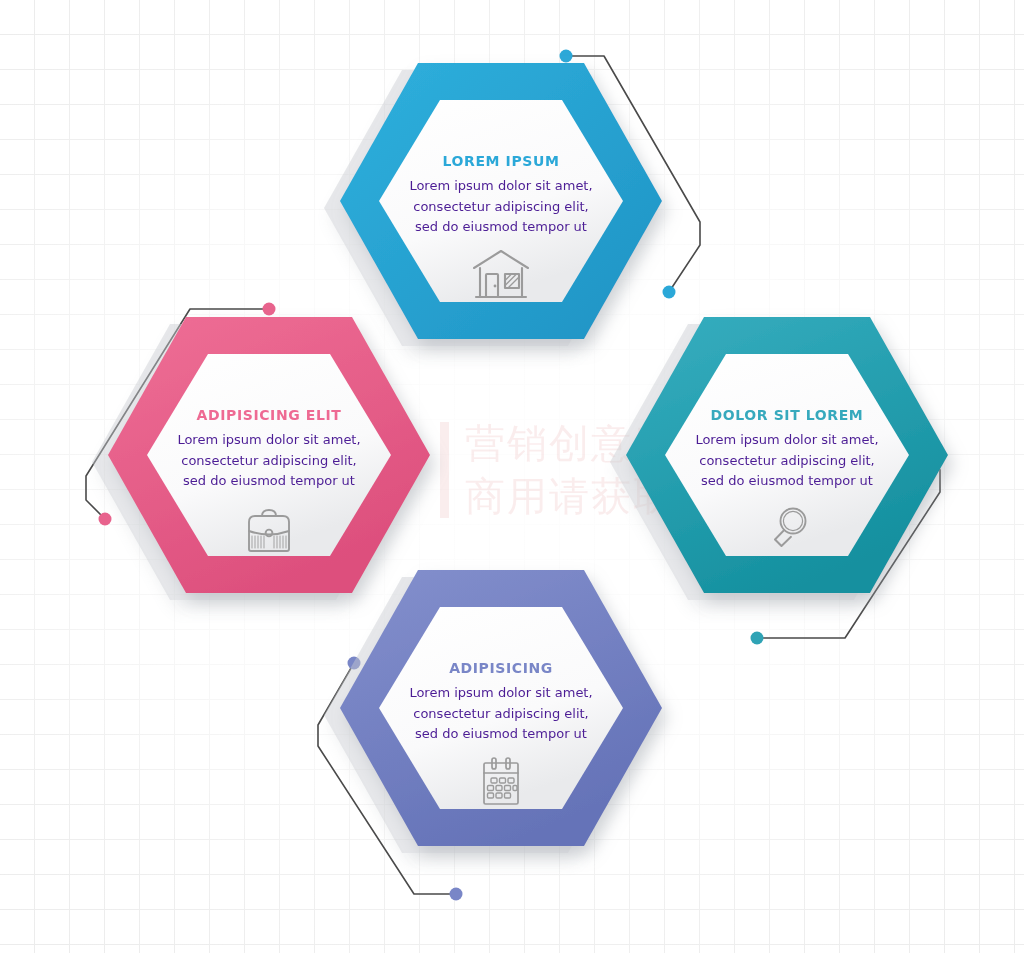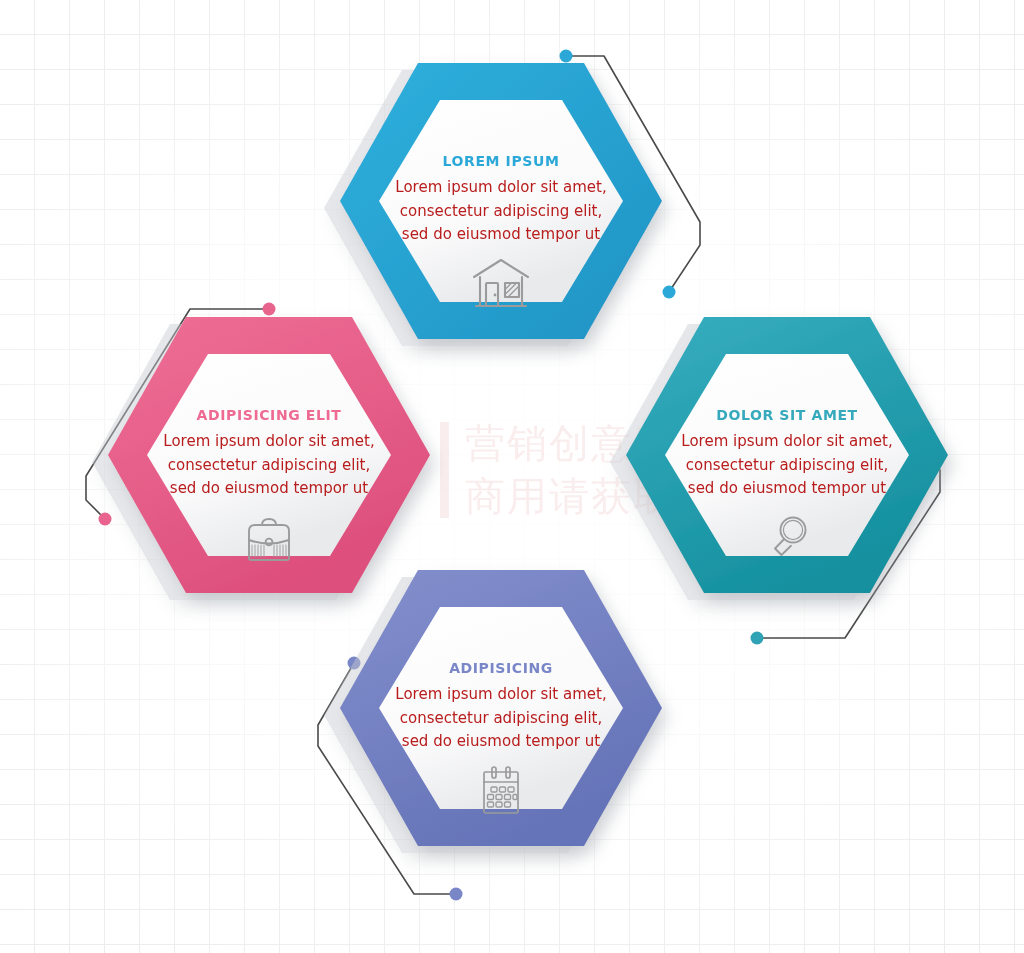--- a/index.html
+++ b/index.html
@@ -62,21 +62,21 @@
   
   .hexwrap{position:absolute;}
   .hexwrap svg{display:block;overflow:visible;}
 
   .card-text{position:absolute;text-align:center;pointer-events:none;}
   .card-title{
     font-weight:bold;font-size:14px;letter-spacing:.6px;margin:0 0 7px 0;
     font-family:"DejaVu Sans","Liberation Sans",sans-serif;
   }
   .card-body{
-    color:#b91c1c;font-size:15px;line-height:1.58;margin:0;
+    color:#4c1d95;font-size:13px;line-height:1.58;margin:0;
     font-family:"DejaVu Sans","Liberation Sans",sans-serif;
   }
   .card-icon{margin-top:9px;display:flex;justify-content:center;}
 </style>
 </head>
 <body>
 
 <div id="stage">
 
   <div class="grid"></div>
@@ -218,21 +218,21 @@
         </linearGradient>
         <filter id="shC" x="-30%" y="-30%" width="170%" height="170%">
           <feDropShadow dx="6" dy="9" stdDeviation="8" flood-color="#9aa0a8" flood-opacity="0.40"></feDropShadow>
         </filter>
       </defs>
       <polygon points="72,12 238,12 316,150 238,288 72,288 -6,150" fill="#c9ccd1" opacity="0.45" filter="url(#shC)"></polygon>
       <polygon points="88,5 254,5 332,143 254,281 88,281 10,143" fill="url(#gTeal)" filter="url(#shC)"></polygon>
       <polygon points="110,42 232,42 293,143 232,244 110,244 49,143" fill="url(#gFace3)"></polygon>
     </svg>
     <div class="card-text" style="left:48px;top:95px;width:246px;">
-      <div class="card-title" style="color:#36a9bd;">DOLOR SIT AMET</div>
+      <div class="card-title" style="color:#36a9bd;">DOLOR SIT LOREM</div>
       <div class="card-body">
         <div>Lorem ipsum dolor sit amet,</div>
         <div>consectetur adipiscing elit,</div>
         <div>sed do eiusmod tempor  ut</div>
       </div>
       <div class="card-icon">
         <svg width="62" height="56" viewBox="0 0 62 56">
           <g fill="none" stroke="#9b9b9b" stroke-width="1.9" stroke-linejoin="round" stroke-linecap="round">
             <circle cx="37" cy="20" r="12.5"></circle>
             <circle cx="37" cy="20" r="9.6" stroke-width="1.2"></circle>

